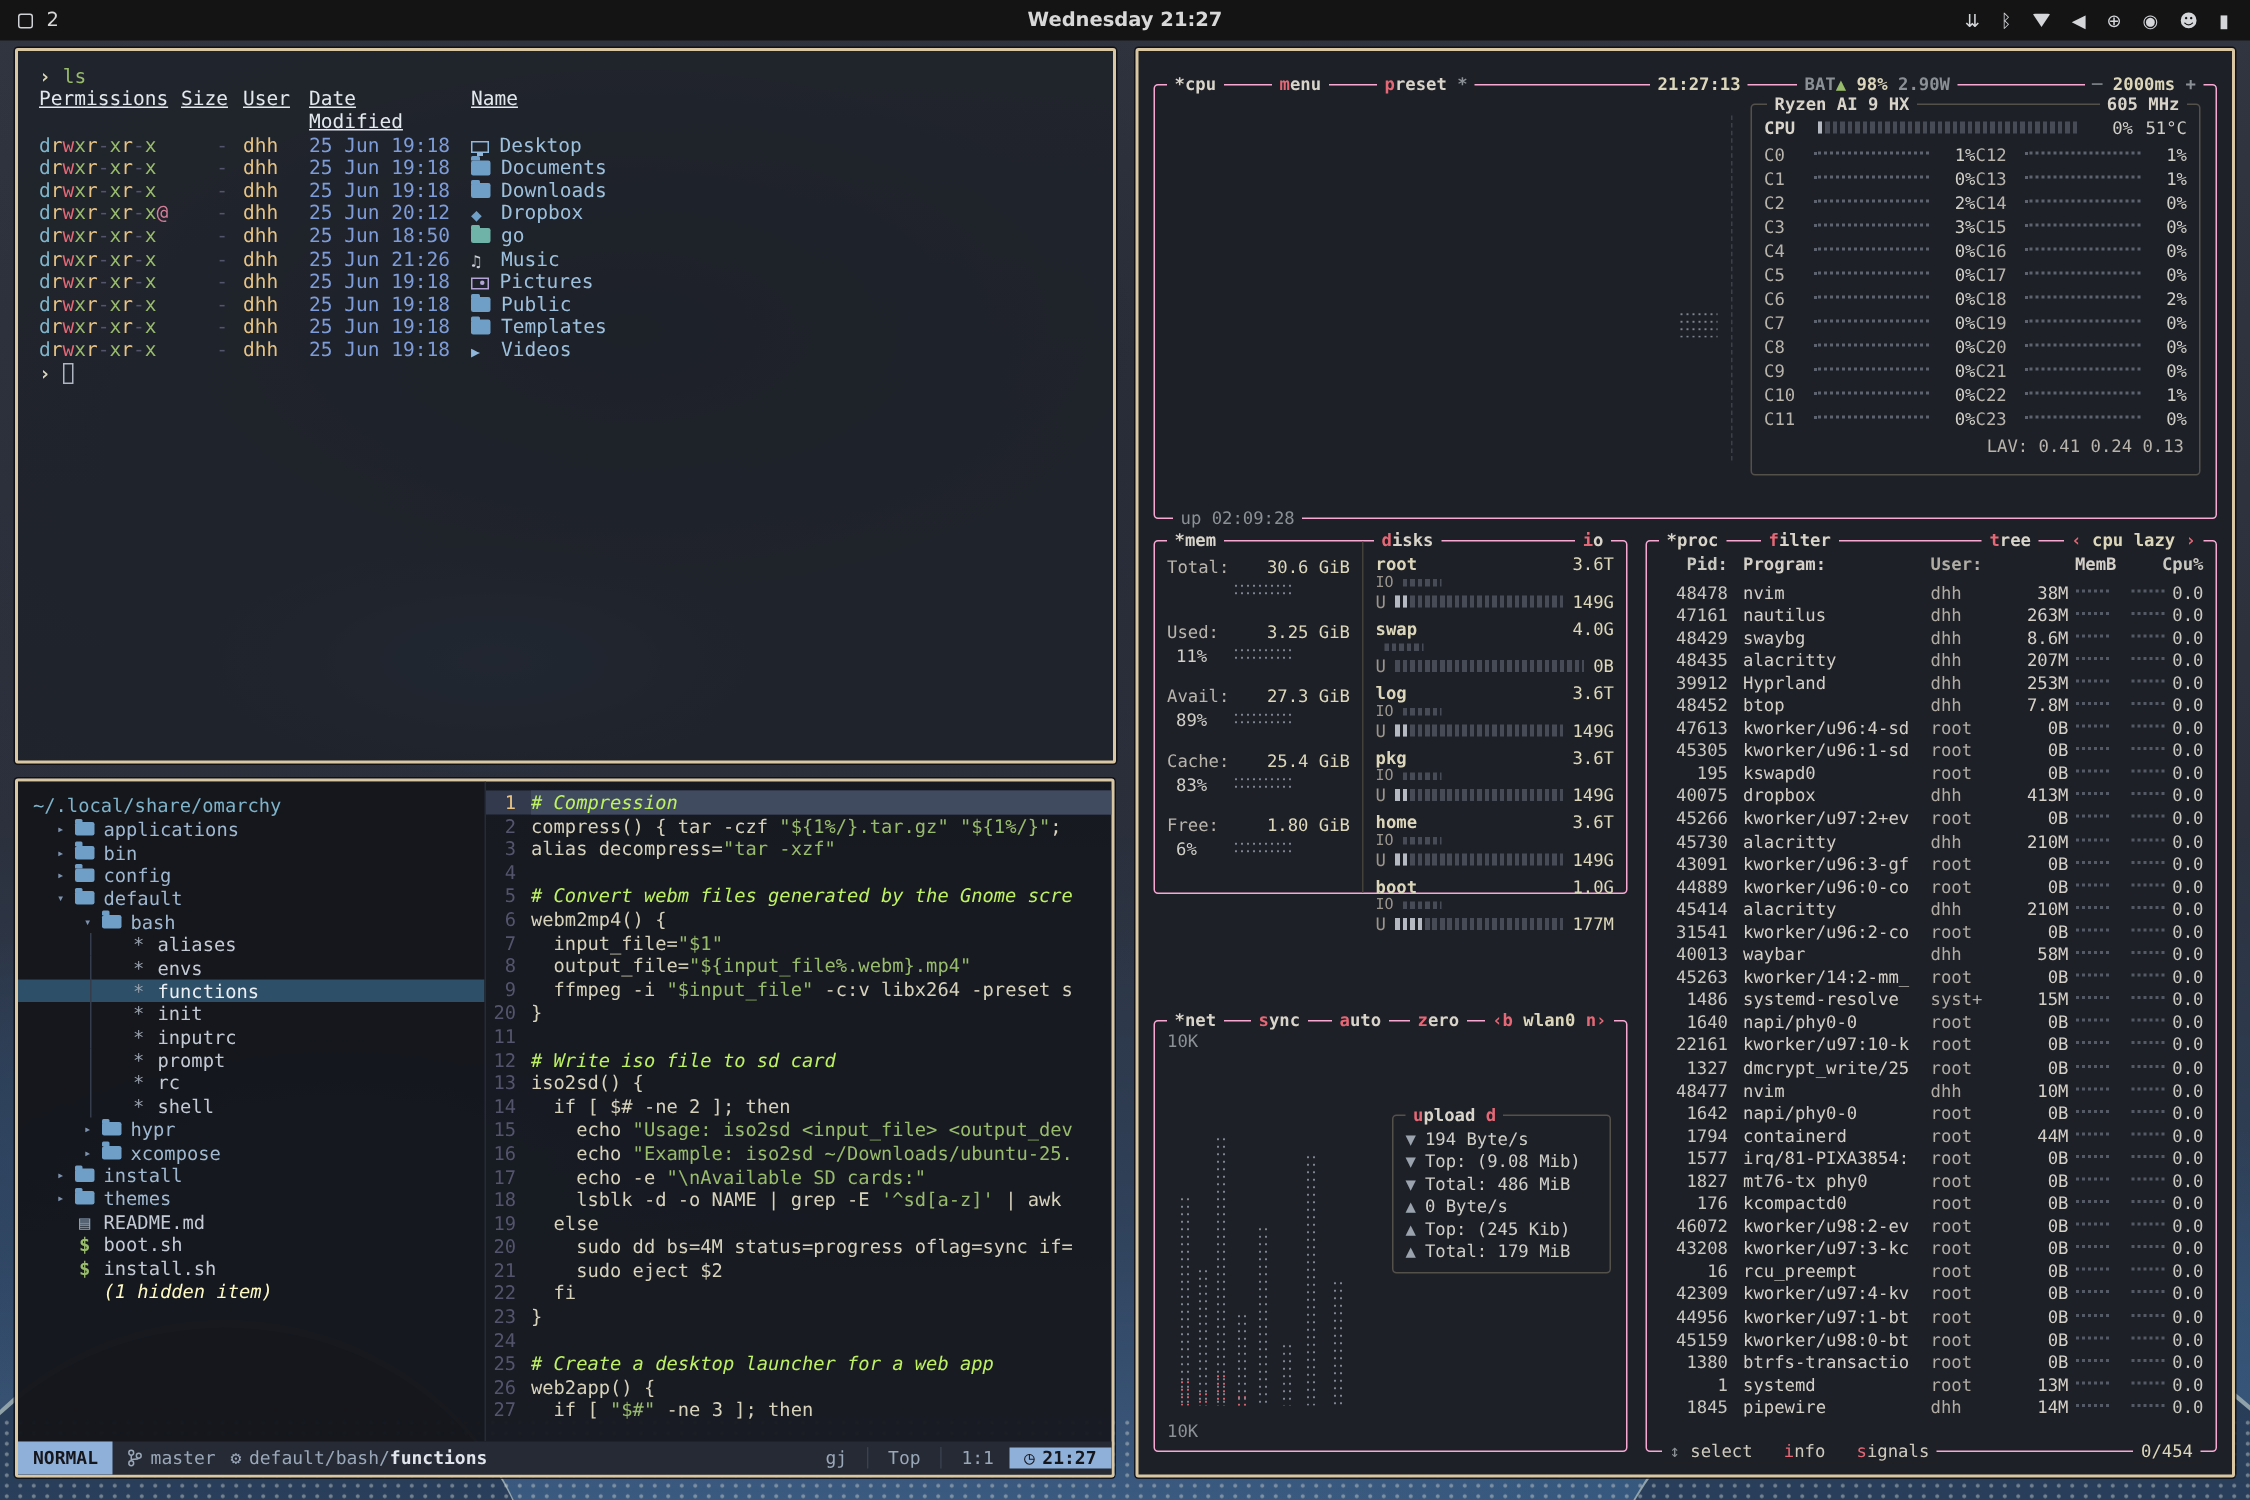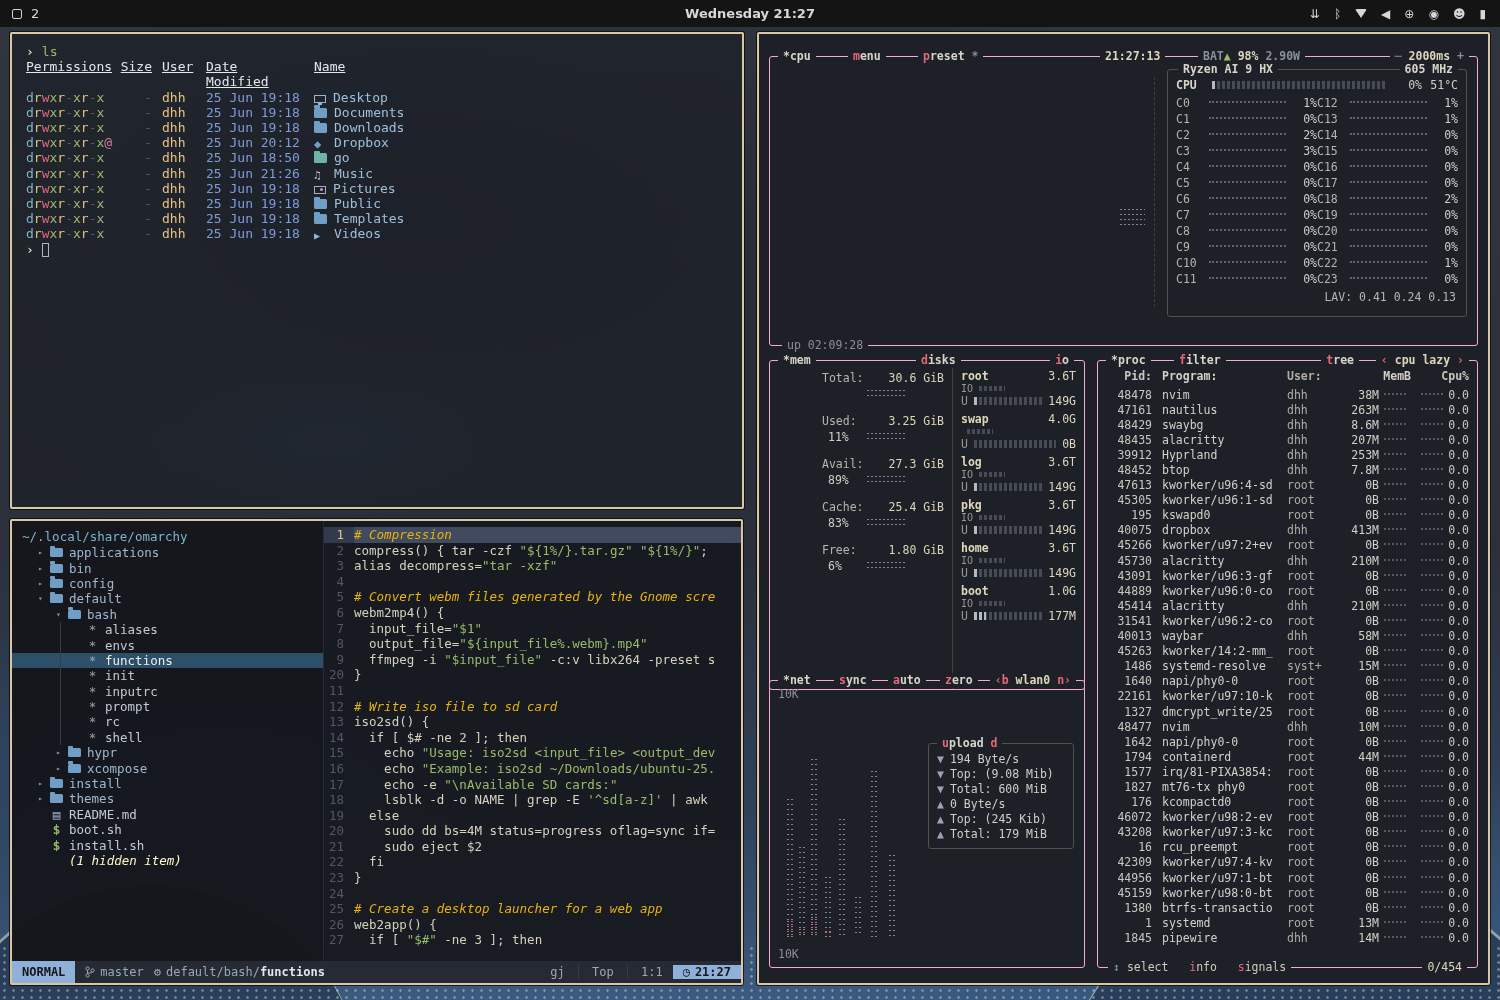--- a/index.html
+++ b/index.html
@@ -93,21 +93,21 @@
   .hidden-item .tlabel { color:#fef9c3; font-style:italic; }
 
   .code { flex:1; padding-top:6px; overflow:hidden; }
   .codeline { display:flex; height:15.6px; line-height:15.6px; white-space:pre; }
   .lnum { flex:0 0 30px; text-align:right; padding-right:10px; color:#54546D; }
   .ltext { flex:1; }
   .codeline.cur { background:#333a4e; }
   .codeline.cur .lnum { color:#E6C384; }
   .codeline.cur .ltext { background:#414b5f; }
   .syntax .str { color:#98BB6C; }
-  .syntax.comment { color:#eab308; font-style:italic; }
+  .syntax.comment { color:#bef264; font-style:italic; }
 
   .statusline { height:22px; background:#252a35; display:flex; align-items:center; font-size:12px; color:#9aa7b8; }
   .chip-mode { background:#8fb0d8; color:#16161D; font-weight:bold; padding:0 10px; height:100%; display:flex; align-items:center; }
   .sl-item { margin-left:10px; display:flex; align-items:center; gap:5px; }
   .sl-file { color:#e2e6ec; font-weight:bold; }
   .sl-right { margin-left:auto; display:flex; align-items:flex-start; gap:10px; }
   .sl-sep { color:#3a4150; }
   .chip-time { background:#8fb0d8; color:#16161D; font-weight:bold; padding:0 10px; height:100%; display:flex; align-items:center; gap:5px; }
 
   
@@ -140,21 +140,21 @@
   .cpu-ticks { position:absolute; right:322px; top:20px; height:230px; border-left:1px dashed #474d57; opacity:.7; }
   .dots { background-image:radial-gradient(circle,rgba(150,158,170,.8) .8px,transparent 1px); background-size:4px 5px; }
   .dots.red-dots { background-image:radial-gradient(circle,rgba(228,104,118,.9) .8px,transparent 1px); }
   .cpu-speck { position:absolute; right:332px; top:150px; width:26px; height:18px; }
 
   .blockmeter { position:relative; flex:1; height:8px; margin:0 6px;
     background:repeating-linear-gradient(90deg,#464b55 0 3px,transparent 3px 5px); }
   .blockmeter i { position:absolute; left:0; top:0; bottom:0;
     background:repeating-linear-gradient(90deg,#b5bac2 0 3px,transparent 3px 5px); }
 
-  .box-mem { left:10px; top:326px; width:316px; height:330px; display:flex;padding-left:44px; }
+  .box-mem { left:10px; top:326px; width:316px; height:236px; display:flex; }
   .mem-col { width:138px; padding:10px 8px 6px; }
   .mem-stat .ms-row { display:flex; justify-content:space-between; height:15px; }
   .ms-label { color:#b8b4ac; }
   .ms-value { color:#DCD7BA; }
   .ms-pct-row { display:flex; align-items:center; gap:8px; height:15px; margin-bottom:13px; padding-left:6px; }
   .ms-pct { color:#cfcfc8; width:30px; }
   .ms-graph { width:40px; height:11px; }
   .disk-col { flex:1; border-left:1px solid #44403a; padding:8px 8px 4px; }
   .disk .dk-row { display:flex; justify-content:space-between; height:14px; color:#DCD7BA; }
   .dk-name { font-weight:bold; }
@@ -907,21 +907,21 @@
             <div class="net-stat">
     <span class="ns-dir">▼</span>
     <span class="ns-text">194 Byte/s</span>
   </div>
             <div class="net-stat">
     <span class="ns-dir">▼</span>
     <span class="ns-text">Top: (9.08 Mib)</span>
   </div>
             <div class="net-stat">
     <span class="ns-dir">▼</span>
-    <span class="ns-text">Total: 600 MiB</span>
+    <span class="ns-text">Total: 486 MiB</span>
   </div>
             <div class="net-stat">
     <span class="ns-dir">▲</span>
     <span class="ns-text">0 Byte/s</span>
   </div>
             <div class="net-stat">
     <span class="ns-dir">▲</span>
     <span class="ns-text">Top: (245 Kib)</span>
   </div>
             <div class="net-stat">

